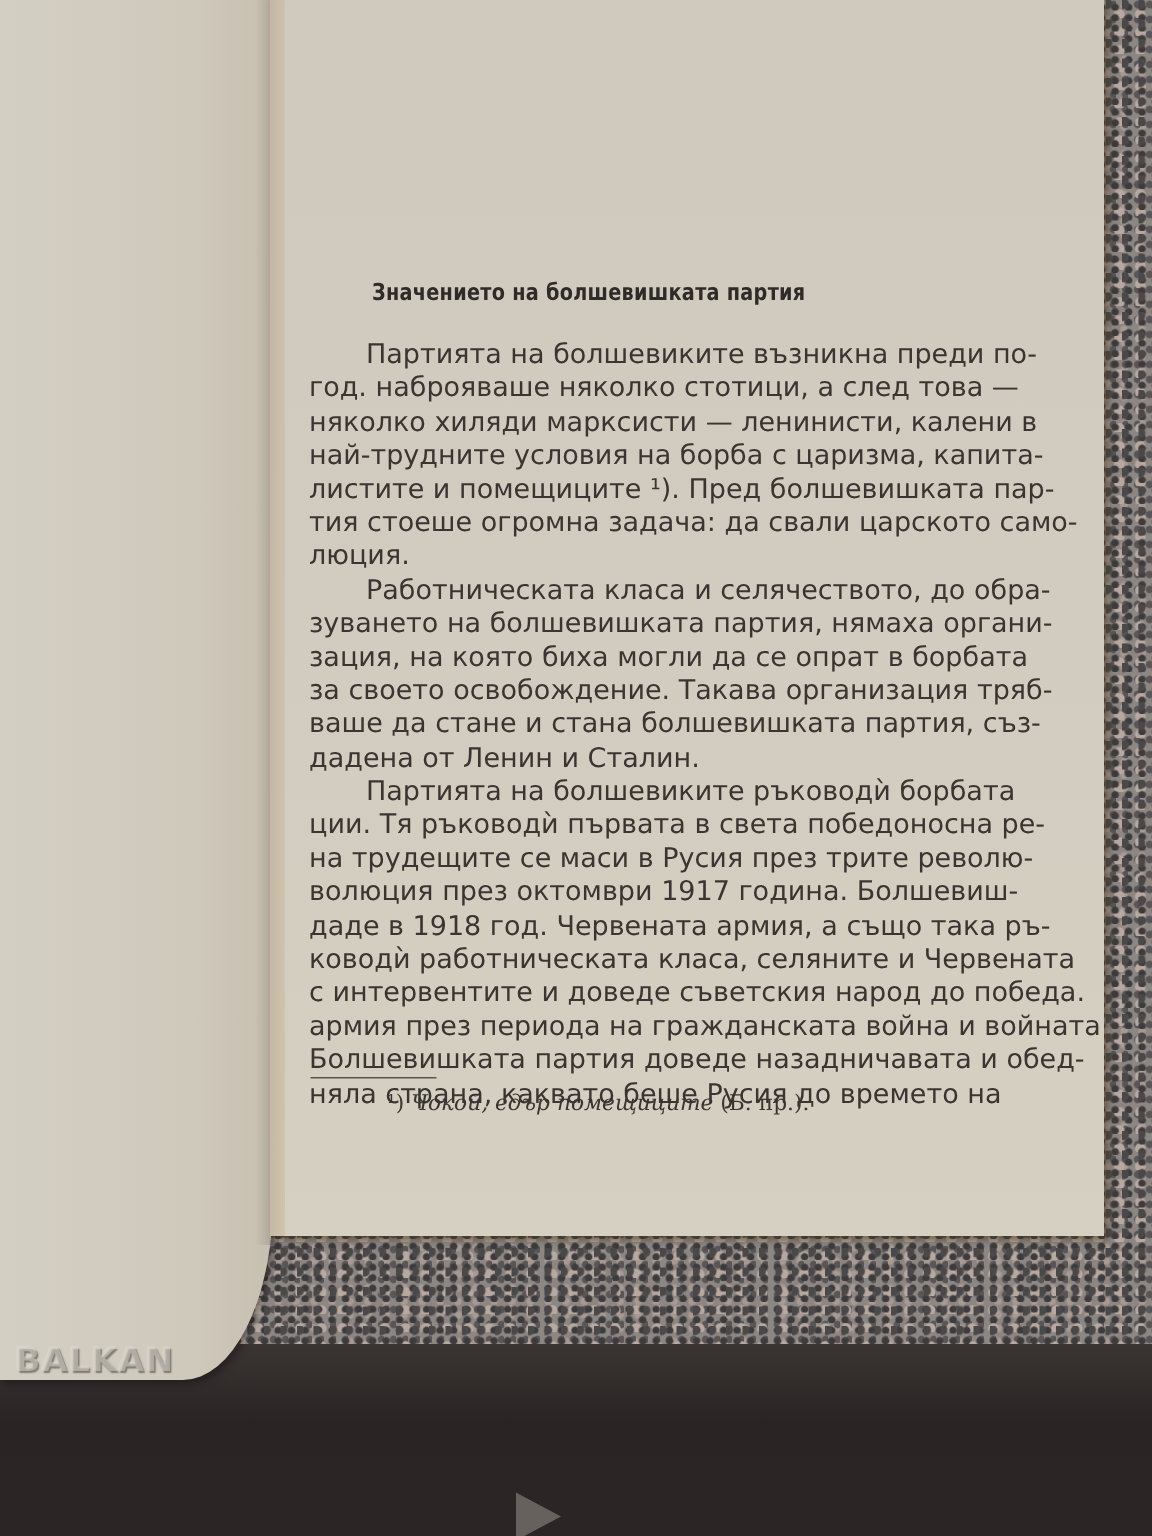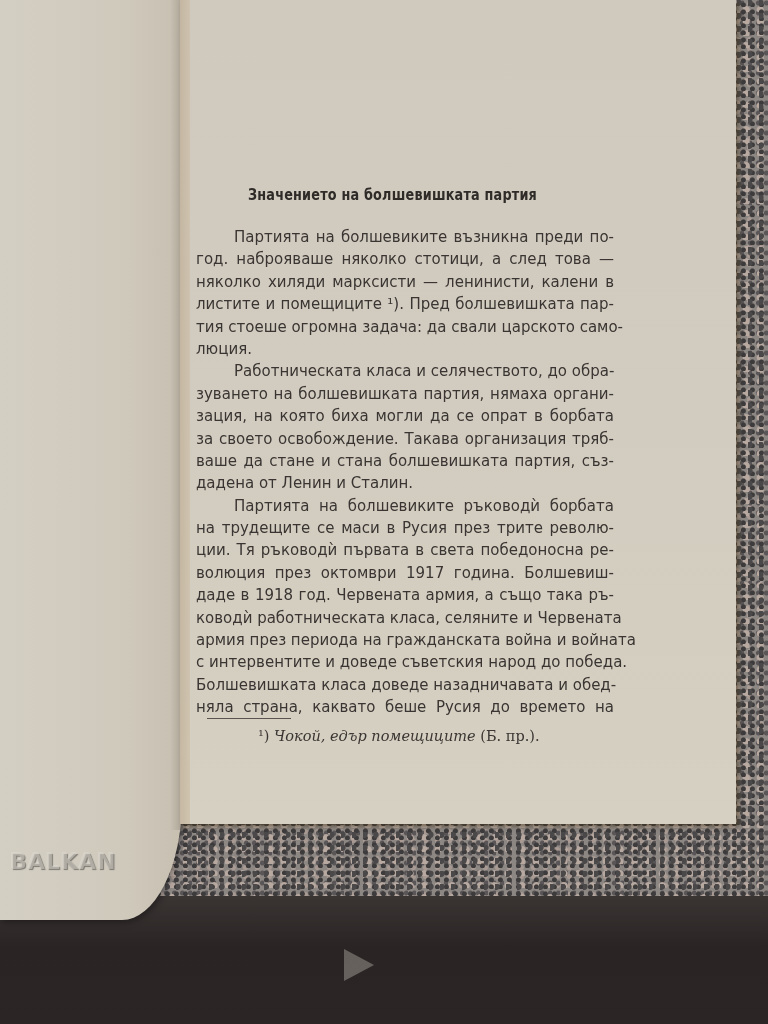--- a/index.html
+++ b/index.html
@@ -47,38 +47,38 @@
     opacity: 0.7;
   }
   .heading {
     position: absolute; left: 248px; top: 186px; width: 380px;
     font-family: "DejaVu Sans Condensed", "DejaVu Sans", sans-serif;
     font-weight: bold; font-size: 15.5px; color: #2f2b28;
     letter-spacing: 0.2px; transform: scaleX(0.92); transform-origin: left;
     white-space: nowrap;
   }
   .body-text {
-    position: absolute; left: 196px; top: 226px; width: 418px;
-    font-family: "DejaVu Sans", sans-serif; font-size: 15px;
+    position: absolute; left: 206px; top: 226px; width: 418px;
+    font-family: "DejaVu Sans", sans-serif; font-size: 18px;
     line-height: 22.4px; color: #3a3532; text-align: justify;
   }
   .line { display: block; white-space: nowrap; text-align-last: justify; height: 22.4px; }
   .line.last { text-align-last: left; }
   .indent { padding-left: 38px; }
   .rule {
     position: absolute; left: 207px; top: 718px; width: 84px; height: 1px;
     background: #5a5450;
   }
   .footnote {
     position: absolute; left: 258px; top: 728px;
     font-family: "DejaVu Serif", serif; font-size: 14.5px; color: #3a3532;
   }
   .footnote .em { font-style: italic; }
   .watermark {
-    position: absolute; left: 10px; top: 849px;
+    position: absolute; left: 10px; top: 895px;
     color: rgba(215,210,200,0.55);
     text-shadow: 1px 1px 1px rgba(0,0,0,0.4), -1px -1px 0 rgba(255,255,255,0.15);
   }
   .wm-top { font-family: "DejaVu Sans", sans-serif; font-weight: bold; font-size: 22px; letter-spacing: 1px; }
   .wm-main { font-family: "DejaVu Sans", sans-serif; font-size: 68px; line-height: 60px; margin-top: -6px; letter-spacing: -1px; }
   .wm-arrow {
     position: absolute; left: 334px; top: 100px; width: 0; height: 0;
     border-left: 30px solid rgba(215,210,200,0.35);
     border-top: 16px solid transparent; border-bottom: 16px solid transparent;
   }
@@ -94,38 +94,39 @@
 
 <div class="page"></div>
 <div class="page-edge"></div>
 
 <div class="heading">Значението на болшевишката партия</div>
 
 <div class="body-text" id="body-text">
     <span class="line indent">Партията на болшевиките възникна преди по-</span>
     <span class="line">год. наброяваше няколко стотици, а след това —</span>
     <span class="line">няколко хиляди марксисти — ленинисти, калени в</span>
+    <span class="line">най-трудните условия на борба с царизма, капита-</span>
     <span class="line">листите и помещиците ¹). Пред болшевишката пар-</span>
     <span class="line">тия стоеше огромна задача: да свали царското само-</span>
     <span class="line last">люция.</span>
     <span class="line indent">Работническата класа и селячеството, до обра-</span>
     <span class="line">зуването на болшевишката партия, нямаха органи-</span>
     <span class="line">зация, на която биха могли да се опрат в борбата</span>
     <span class="line">за своето освобождение. Такава организация тряб-</span>
     <span class="line">ваше да стане и стана болшевишката партия, съз-</span>
     <span class="line last">дадена от Ленин и Сталин.</span>
     <span class="line indent">Партията на болшевиките ръководѝ борбата</span>
+    <span class="line">ции. Тя ръководѝ първата в света победоносна ре-</span>
     <span class="line">на трудещите се маси в Русия през трите револю-</span>
-    <span class="line">ции. Тя ръководѝ първата в света победоносна ре-</span>
     <span class="line">волюция през октомври 1917 година. Болшевиш-</span>
     <span class="line">даде в 1918 год. Червената армия, а също така ръ-</span>
     <span class="line">ководѝ работническата класа, селяните и Червената</span>
+    <span class="line">с интервентите и доведе съветския народ до победа.</span>
     <span class="line">армия през периода на гражданската война и войната</span>
-    <span class="line">с интервентите и доведе съветския народ до победа.</span>
-    <span class="line">Болшевишката класа доведе назадничавата и обед-</span>
+    <span class="line">Болшевишката партия доведе назадничавата и обед-</span>
     <span class="line">няла страна, каквато беше Русия до времето на</span>
   </div>
 
 <div class="rule"></div>
 <div class="footnote">
   <span>¹)</span>
   <span class="em">Чокой, едър помещиците</span>
   <span>(Б. пр.).</span>
 </div>
 

